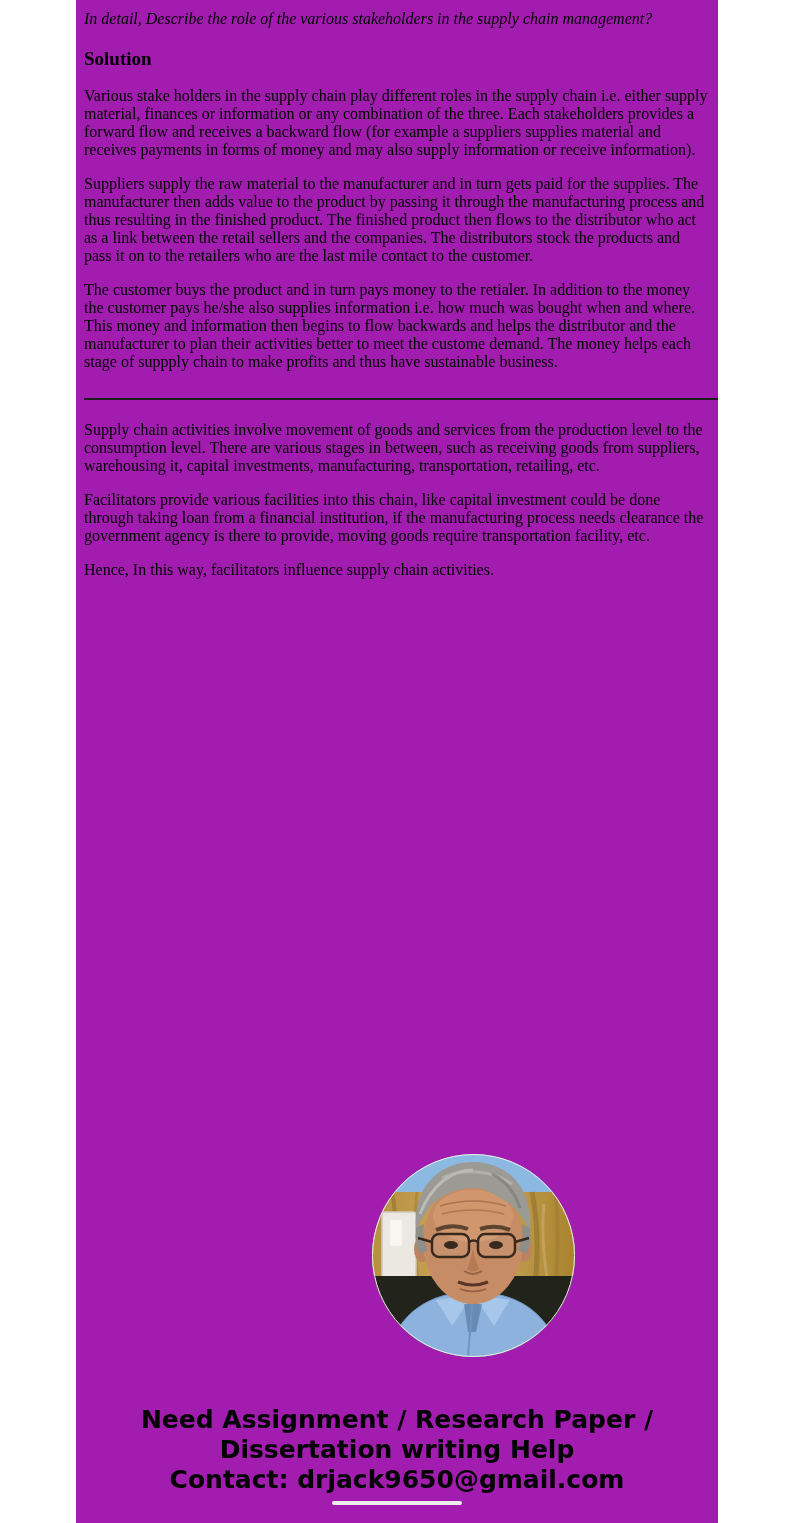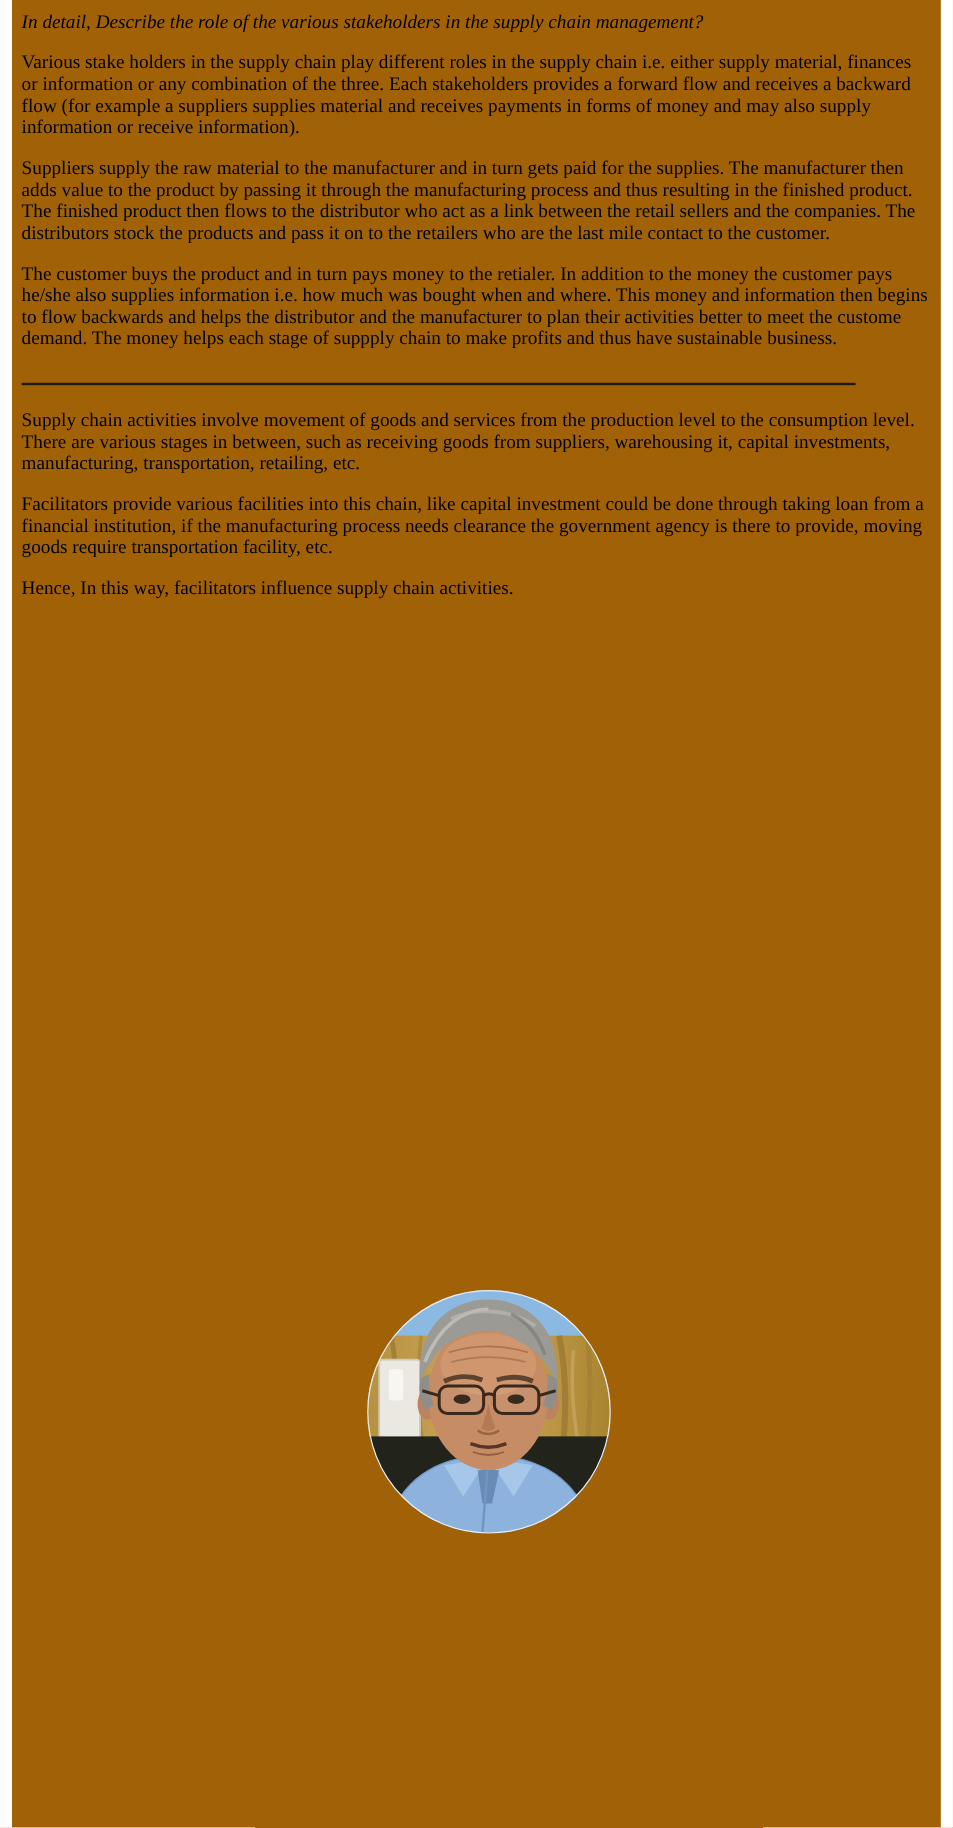--- a/index.html
+++ b/index.html
@@ -1,23 +1,23 @@
 <!DOCTYPE html>
 <html><head>
 <meta charset="utf-8">
 <style>
   html, body { margin: 0; padding: 0; background: #ffffff; }
   .page {
     position: relative;
-    width: 774px;
+    width: 642px;
     min-height: 1523px;
     margin: 0 auto;
     padding: 0 8px;
     box-sizing: border-box;
-    background: #a16207;
+    background: #a21caf;
     color: #000000;
     overflow: hidden;
   }
   .q {
     font: italic 16px/18px "Liberation Serif", serif;
     margin: 0 0 16px 0;
   }
   .q.first { margin-top: 10px; }
   .sol-heading {
     font: bold 19px/22px "Liberation Serif", serif;
@@ -60,20 +60,21 @@
     margin: 6px auto 0 auto;
   }
 </style>
 </head>
 <body>
 
 <div class="page">
 
   <p class="q first">In detail, Describe the role of the various stakeholders in the supply chain management?</p>
 
+  <h3 class="sol-heading">Solution</h3>
 
   <p class="body-p">Various stake holders in the supply chain play different roles in the supply chain i.e. either supply material, finances or information or any combination of the three. Each stakeholders provides a forward flow and receives a backward flow (for example a suppliers supplies material and receives payments in forms of money and may also supply information or receive information).</p>
   <p class="body-p">Suppliers supply the raw material to the manufacturer and in turn gets paid for the supplies. The manufacturer then adds value to the product by passing it through the manufacturing process and thus resulting in the finished product. The finished product then flows to the distributor who act as a link between the retail sellers and the companies. The distributors stock the products and pass it on to the retailers who are the last mile contact to the customer.</p>
   <p class="body-p">The customer buys the product and in turn pays money to the retialer. In addition to the money the customer pays he/she also supplies information i.e. how much was bought when and where. This money and information then begins to flow backwards and helps the distributor and the manufacturer to plan their activities better to meet the custome demand. The money helps each stage of suppply chain to make profits and thus have sustainable business.</p>
 
   <hr class="rule">
 
   <p class="body-p">Supply chain activities involve movement of goods and services from the production level to the consumption level. There are various stages in between, such as receiving goods from suppliers, warehousing it, capital investments, manufacturing, transportation, retailing, etc.</p>
   <p class="body-p">Facilitators provide various facilities into this chain, like capital investment could be done through taking loan from a financial institution, if the manufacturing process needs clearance the government agency is there to provide, moving goods require transportation facility, etc.</p>
   <p class="body-p">Hence, In this way, facilitators influence supply chain activities.</p>
@@ -141,14 +142,19 @@
           <rect x="106" y="80" width="37" height="23" rx="7"></rect>
           <path d="M97,88 q4.5,-3 9,0" fill="none"></path>
           <path d="M60,88 L46,84" fill="none"></path>
           <path d="M143,88 L157,84" fill="none"></path>
         </g>
       </g>
       <circle cx="101.5" cy="101.5" r="101" fill="none" stroke="#ececec" stroke-width="1"></circle>
     </svg>
   </div>
 
+  <div class="footer">
+    <div class="footer-line">Need Assignment / Research Paper / Dissertation writing Help</div>
+    <div class="footer-line">Contact: drjack9650@gmail.com</div>
+    <div class="faint-bar"></div>
+  </div>
 
 </div>
 
 </body></html>

